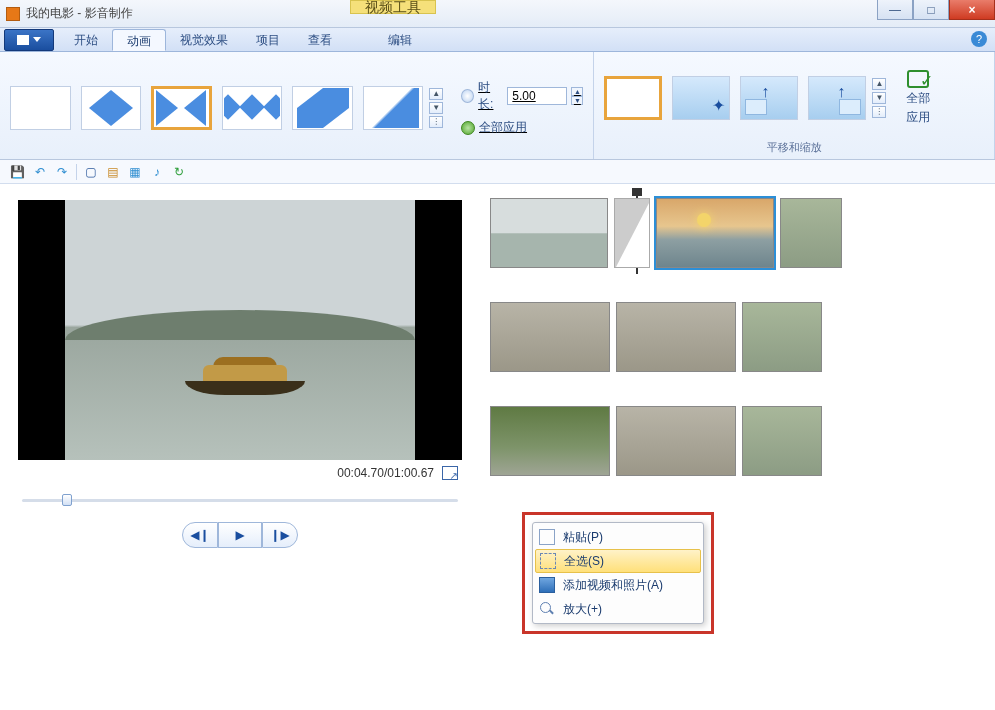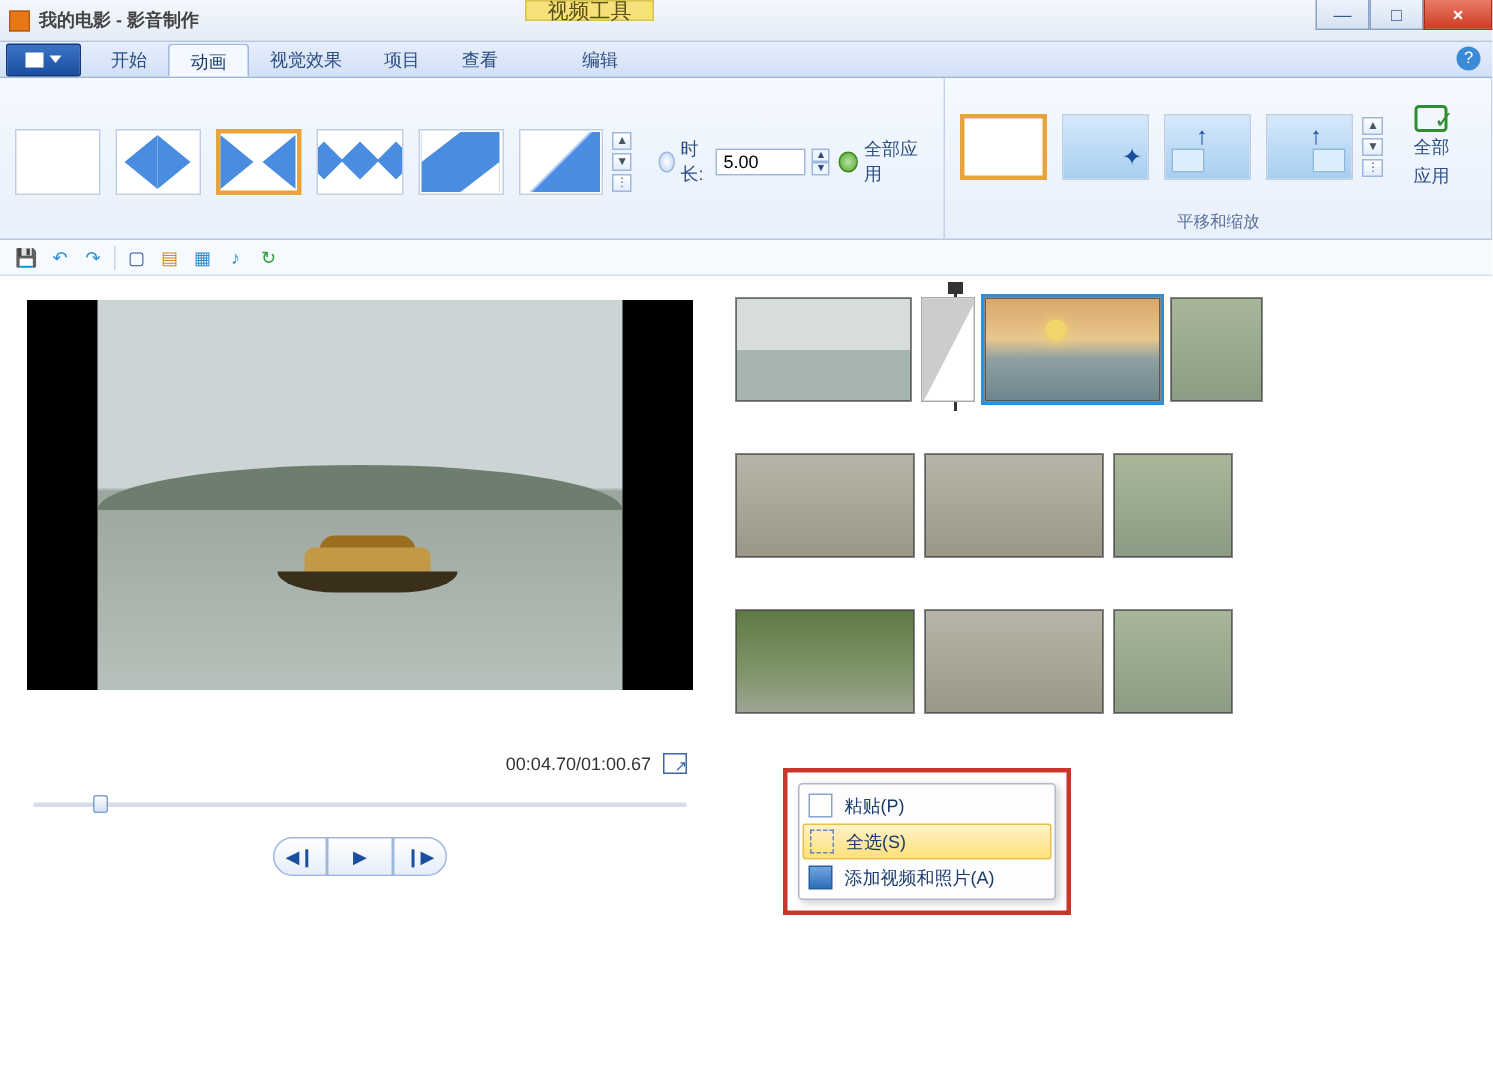--- a/index.html
+++ b/index.html
@@ -1,21 +1,21 @@
 <!DOCTYPE html>
 <html><head>
 <meta charset="utf-8">
 <style>
   * { box-sizing: border-box; margin: 0; padding: 0; font-family: "Microsoft YaHei", "Segoe UI", sans-serif; font-size: 12px; }
   body { background: #fff; width: 995px; height: 710px; overflow: hidden; }
 
   
   .titlebar { height: 28px; background: linear-gradient(#f4f7fc,#e4ecf7); border-bottom: 1px solid #b8c7de; display: flex; align-items: center; padding-left: 6px; position: relative; }
   .titlebar .icon { width: 14px; height: 14px; background: #e77817; border: 1px solid #b35c10; margin-right: 6px; }
-  .titlebar .title { color: #444; font-weight: bold; }
+  .titlebar .title { color: #444; }
   .titlebar .tool-tab { position: absolute; left: 350px; top: 0; height: 28px; display: flex; flex-direction: column; align-items: center; }
   .titlebar .tool-tab .lab { background: #f5e07a; border: 1px solid #d8c34f; padding: 0 14px; font-size: 14px; color: #5a4f17; height: 14px; line-height: 13px; }
   .winbtns { position: absolute; right: 0; top: 0; display: flex; }
   .winbtn { width: 36px; height: 20px; border: 1px solid #8ba2c4; border-top: none; display: flex; align-items: center; justify-content: center; color: #3b5884; background: linear-gradient(#eef3fb,#d6e2f3); }
   .winbtn.close { background: linear-gradient(#e97c6a,#cf3b22); color: #fff; border-color: #a62f1b; width: 46px; font-weight: bold; }
 
   
   .tabs { height: 24px; background: linear-gradient(#e6eefb,#d2e0f6); display: flex; align-items: center; padding-left: 4px; border-bottom: 1px solid #9db6db; position: relative; }
   .filemenu { width: 50px; height: 22px; background: linear-gradient(#3b74c6,#1a4e9f); border: 1px solid #13397a; border-radius: 2px; display: flex; align-items: center; justify-content: center; margin-right: 6px; }
   .filemenu .sq { width: 12px; height: 10px; background: #fff; margin-right: 4px; }
@@ -42,21 +42,21 @@
   .diamonds .d3 { left: 43px; top: 10px; }
   .cross { position: relative; width: 52px; height: 40px; background: #4a8de0; }
   .cross::before, .cross::after { content: ""; position: absolute; width: 0; height: 0; }
   .cross::before { left: 0; top: 0; border-top: 20px solid #fff; border-right: 26px solid transparent; }
   .cross::after { right: 0; bottom: 0; border-bottom: 20px solid #fff; border-left: 26px solid transparent; }
   .half { width: 52px; height: 40px; background: linear-gradient(135deg, #fff 48%, #4a8de0 52%); }
 
   .spin { width: 14px; display: flex; flex-direction: column; gap: 2px; margin-left: -4px; }
   .spin div { height: 12px; border: 1px solid #9fb7da; background: linear-gradient(#fff,#e3edfb); font-size: 8px; text-align: center; line-height: 10px; color: #456; }
 
-  .opt-col { display: flex; flex-direction: row; gap: 6px; margin-left: 8px; }
+  .opt-col { display: flex; flex-direction: column; gap: 6px; margin-left: 8px; text-decoration: underline; }
   .opt-row { display: flex; align-items: center; gap: 4px; color: #2d4e83; }
   .opt-row .ic { width: 14px; height: 14px; border: 1px solid #9fb7da; border-radius: 50%; background: radial-gradient(#fff,#b9d1f1); }
   .opt-row input { width: 60px; height: 18px; border: 1px solid #9fb7da; padding: 0 4px; }
   .opt-row .ic.green { background: radial-gradient(#b8e3a4,#4fa52a); border-color: #3f8621; }
 
   .pan-thumb { width: 58px; height: 44px; border: 1px solid #c1cfe4; background: linear-gradient(#d5e9fc,#a7ceef); position: relative; }
   .pan-thumb.sel { border: 3px solid #e8a43c; background: #fff; }
   .pan-thumb .small { position: absolute; width: 22px; height: 16px; border: 1px solid #8fb7e0; background: #dcedfc; }
   .pan-thumb .arrup { position: absolute; left: 20px; top: 6px; color: #1a4e9f; font-size: 16px; }
 
@@ -72,21 +72,21 @@
   .main { display: flex; height: calc(710px - 28px - 24px - 108px - 24px); }
   .left { width: 480px; padding: 16px 18px; }
   .preview { width: 444px; height: 260px; background: #000; display: flex; justify-content: center; }
   .preview .img { width: 350px; height: 260px; background: linear-gradient(#cdd4d6 0%, #cdd4d6 48%, #9aa69e 49%, #b6c1bb 100%); position: relative; }
   .preview .img .hill { position: absolute; left: 0; right: 0; top: 110px; height: 30px; background: #6e7e6e; border-radius: 50% 50% 0 0 / 100% 100% 0 0; }
   .preview .img .boat { position: absolute; left: 120px; top: 155px; width: 120px; height: 40px; }
   .preview .img .boat .hull { position: absolute; left: 0; bottom: 0; width: 120px; height: 14px; background: #3a2f1a; border-radius: 0 0 40px 40px / 0 0 14px 14px; }
   .preview .img .boat .deck { position: absolute; left: 18px; bottom: 12px; width: 84px; height: 18px; background: #c29a47; border-radius: 6px 6px 0 0; }
   .preview .img .boat .roof { position: absolute; left: 28px; bottom: 28px; width: 64px; height: 10px; background: #9c6f20; border-radius: 10px 10px 0 0; }
 
-  .time-row { text-align: right; color: #333; padding: 6px 4px; display: flex; align-items: center; justify-content: flex-end; gap: 8px; margin-top: 36px; }
+  .time-row { text-align: right; color: #333; padding: 6px 4px; display: flex; align-items: center; justify-content: flex-end; gap: 8px; }
   .time-row .fs { width: 16px; height: 14px; border: 1px solid #3a66a8; position: relative; }
   .time-row .fs::after { content: "↗"; position: absolute; right: -1px; bottom: -2px; font-size: 10px; color: #3a66a8; }
 
   .slider { position: relative; height: 16px; margin: 6px 4px 14px; }
   .slider .track { position: absolute; left: 0; right: 0; top: 7px; height: 3px; background: #d5dde9; border-radius: 2px; }
   .slider .thumb { position: absolute; left: 40px; top: 2px; width: 10px; height: 12px; background: linear-gradient(#fff,#d2e0f4); border: 1px solid #7fa1cf; border-radius: 2px; }
 
   .controls { display: flex; justify-content: center; gap: 0; }
   .ctrl { width: 36px; height: 26px; background: linear-gradient(#fff,#e5eefb); border: 1px solid #9fb7da; display: flex; align-items: center; justify-content: center; color: #1a4e9f; }
   .ctrl:first-child { border-radius: 14px 0 0 14px; }
@@ -324,16 +324,20 @@
           <span>粘贴(P)</span>
         </div>
         <div class="item sel">
           <div class="ic dash"></div>
           <span>全选(S)</span>
         </div>
         <div class="item">
           <div class="ic img"></div>
           <span>添加视频和照片(A)</span>
         </div>
+        <div class="item">
+          <div class="ic mag"></div>
+          <span>放大(+)</span>
+        </div>
       </div>
     </div>
   </div>
 </div>
 
 </body></html>

